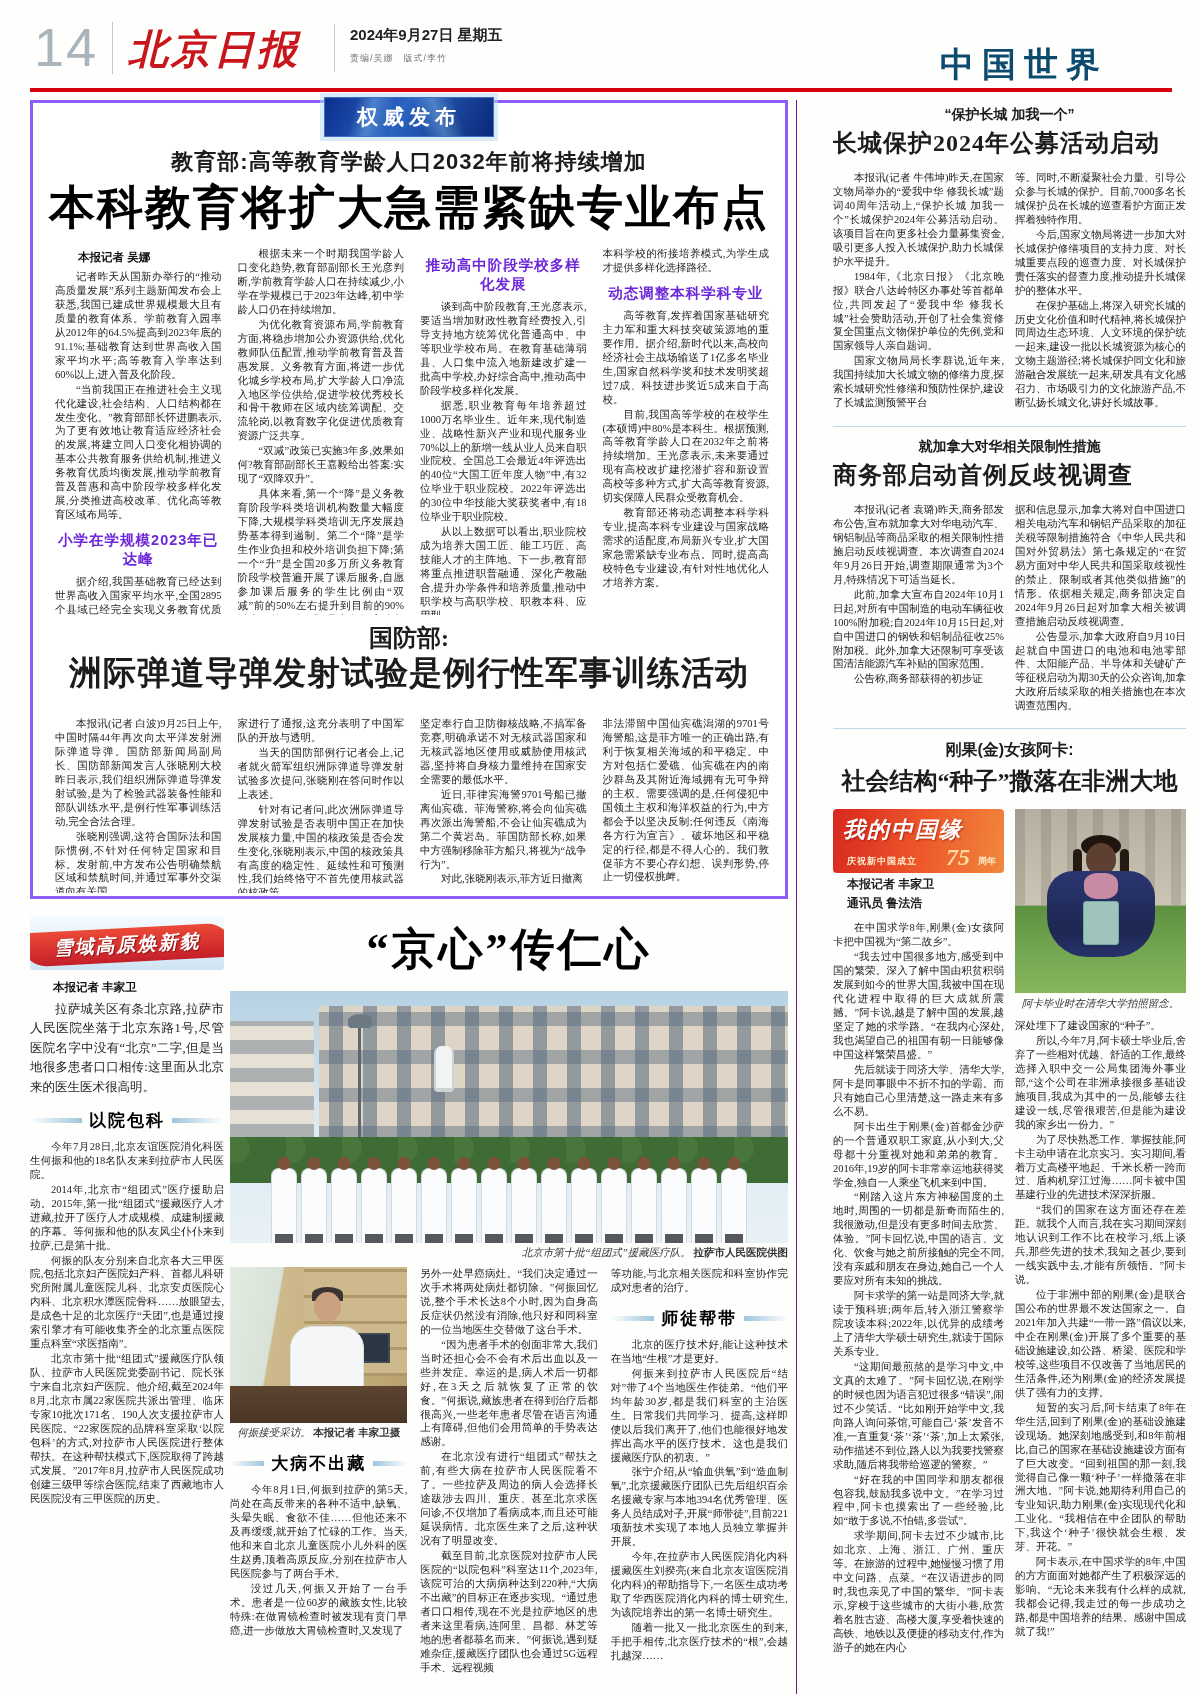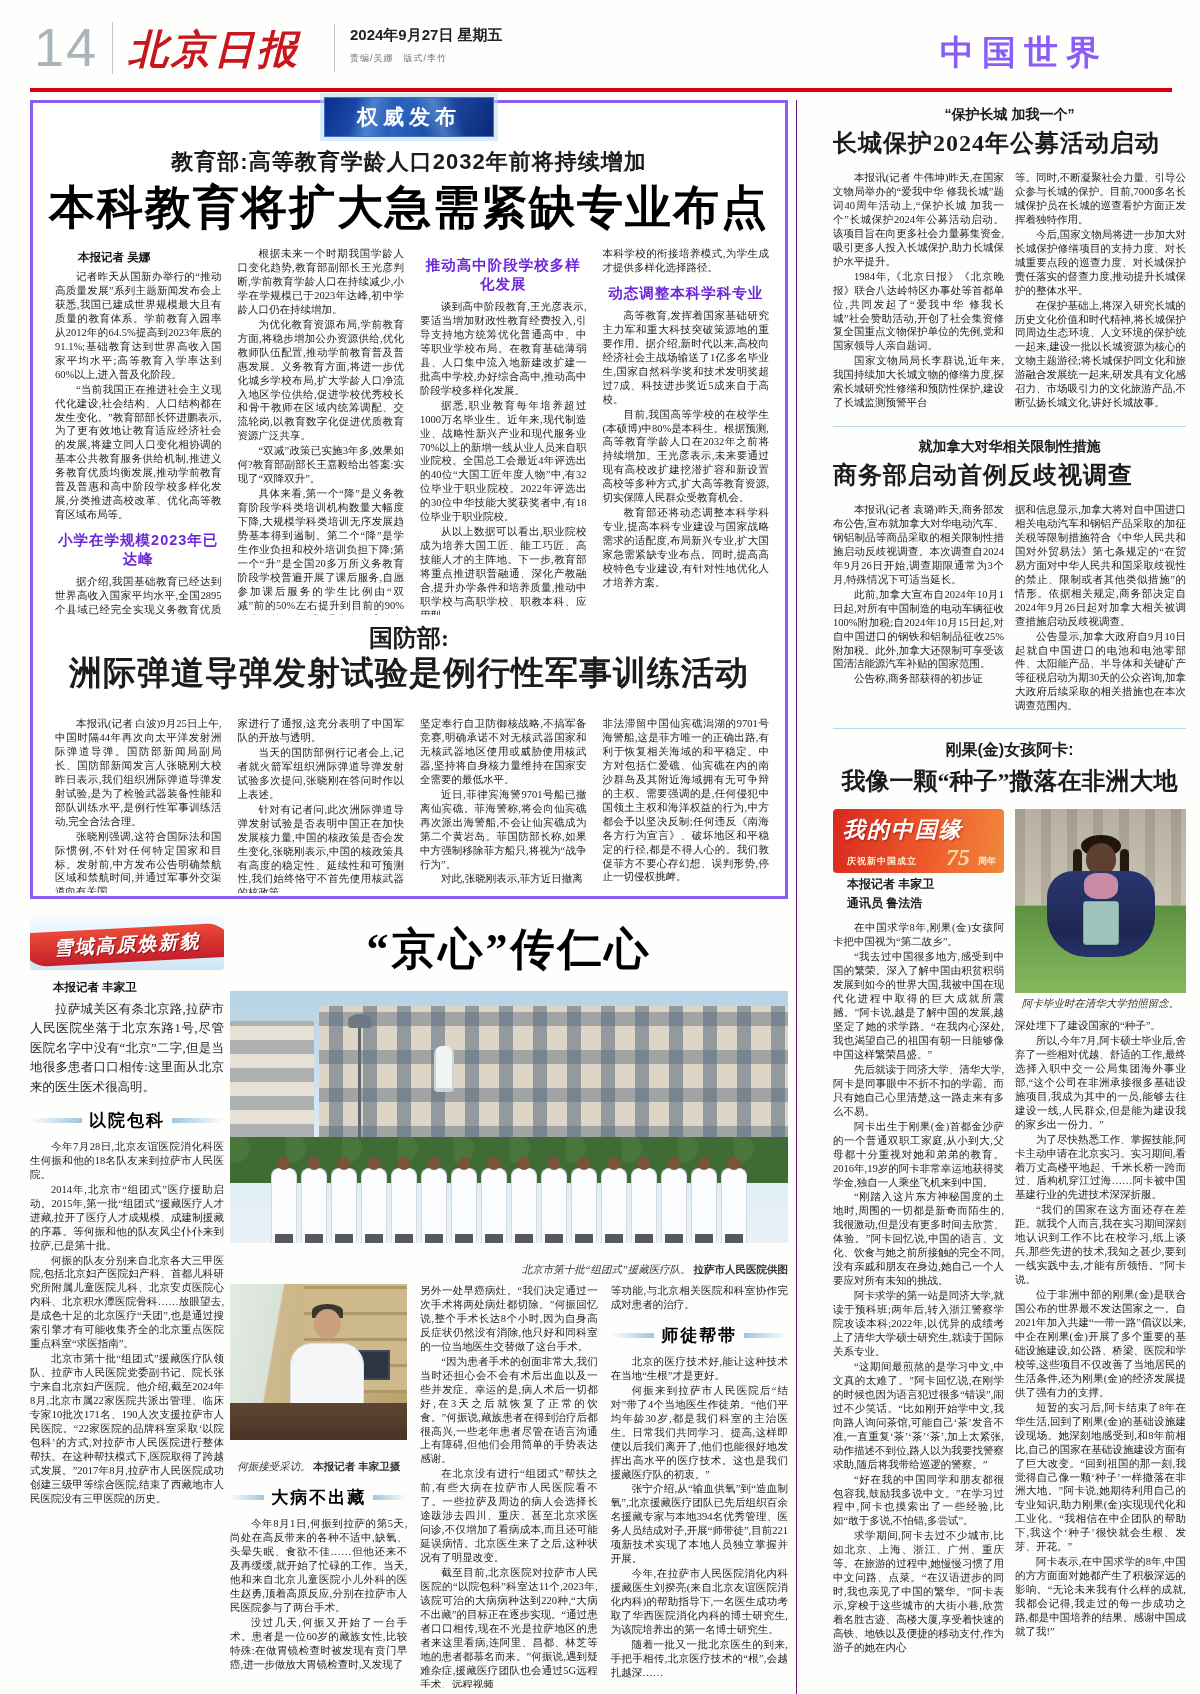--- a/index.html
+++ b/index.html
@@ -11,21 +11,21 @@
   }
   
   .hdr { position:absolute; left:34px; top:14px; width:1140px; height:66px; }
   .pagenum { position:absolute; left:0; top:2px; font:300 54px "Liberation Sans",sans-serif; color:#aab4bb; letter-spacing:2px;}
   .hdr-sep1 { position:absolute; left:78px; top:8px; width:1px; height:52px; background:#c2c7cb; }
   .masthead { position:absolute; left:94px; top:8px; font:bold italic 40px "Liberation Serif",serif; color:#c8161d; letter-spacing:3px; }
   .hdr-sep2 { position:absolute; left:300px; top:10px; width:1px; height:48px; background:#c2c7cb; }
   .dateblock { position:absolute; left:316px; top:12px; }
   .dateline { font:bold 15px "Liberation Sans",sans-serif; color:#222; }
   .editors { margin-top:7px; font:9px "Liberation Sans",sans-serif; color:#777; letter-spacing:1px; }
-  .section-title { position:absolute; right:66px; top:16px; font:bold 34px "Liberation Sans",sans-serif; color:#8b5cf6; letter-spacing:8px; }
+  .section-title { position:absolute; right:66px; top:28px; font:bold 34px "Liberation Sans",sans-serif; color:#0c4a6e; letter-spacing:8px; }
   .red-rule { position:absolute; left:30px; top:88px; width:1142px; height:4px; background:#d6000f; }
 
   
   .para { font-size:10.5px; line-height:1.33; text-align:justify; text-indent:2em; color:#222; margin-bottom:1px;}
   .para.noindent { text-indent:0; }
   .cols { display:flex; gap:16px; }
   .col { flex:1; overflow:hidden; }
   .byline { font:bold 11.5px "Liberation Sans",sans-serif; text-indent:2em; margin:3px 0 5px; color:#111; }
   .in-subhead { font:bold 14.5px "Liberation Sans",sans-serif; text-align:center; margin:9px 0 6px; color:#6d28d9; letter-spacing:1px;}
 
@@ -103,21 +103,21 @@
   .bldg-main { left:16%; top:6%; width:84%; height:58%; }
   .bldg-left { left:0; top:12%; width:15%; height:52%; background:#e7e0d4; background-image:repeating-linear-gradient(0deg, rgba(0,0,0,0) 0 14px, rgba(86,106,126,.4) 14px 28px);}
   .lamp { position:absolute; left:23%; top:14%; width:3px; height:46%; background:#5c676f; }
   .lamp::before { content:""; position:absolute; left:-10px; top:-12px; width:24px; height:14px; border-radius:50% 50% 20% 20%; background:#6d7982; }
   .statue { position:absolute; left:37%; top:22%; width:16px; height:42px; border-radius:6px 6px 2px 2px; background:#f2f4f3; box-shadow:0 2px 0 2px #cdd4d6; }
   .bushes { position:absolute; left:0; right:0; top:58%; height:18%; background:radial-gradient(circle at 10% 40%, #49763a 14px, transparent 15px) 0 0/56px 28px repeat-x, #3f6b35; }
   .docs-row { position:absolute; left:0; right:0; bottom:0; height:40%; display:flex; justify-content:center; align-items:flex-end; gap:4px; padding:0 10px; }
   .fig { position:relative; width:26px; height:74%; background:#fbfcfd; border:1px solid #d4dadf; border-bottom:none; border-radius:8px 8px 0 0; }
   .fig::before { content:""; position:absolute; left:50%; top:-12px; transform:translateX(-50%); width:13px; height:13px; border-radius:50%; background:#7c523a; }
   .fig::after { content:""; position:absolute; left:3px; bottom:0; right:3px; height:9px; background:#55585c; }
-  .bm-photo-caption { text-align:right; margin-top:20px; font-size:10.5px; color:#333; }
+  .bm-photo-caption { text-align:right; margin-top:3px; font-size:10.5px; color:#333; }
   .cap-kai { font-style:italic; font-family:"Liberation Serif",serif; }
   .cap-bold { font-weight:bold; font-family:"Liberation Sans",sans-serif; font-size:10.5px; }
   .bm-cols { display:flex; gap:13px; margin-top:7px; height:416px; }
   .bm-col { flex:1; overflow:hidden; }
   .hz-photo { position:relative; height:156px; overflow:hidden; margin-bottom:3px;
     background:linear-gradient(100deg,#e4ece2 0%,#d9e2d8 26%,#cdb98c 27%,#c2ab7a 70%,#b89f6e 100%); }
   .hz-shelf { position:absolute; right:0; top:0; width:58%; height:70%;
     background:repeating-linear-gradient(0deg, rgba(120,90,40,.35) 0 3px, rgba(0,0,0,0) 3px 26px), #cdb98c; }
   .hz-monitor { position:absolute; right:10%; top:42%; width:40px; height:30px; background:#2c3642; border:2px solid #3e4a57; }
   .hz-coat { position:absolute; left:34%; top:38%; width:74px; height:70px; border-radius:22px 22px 6px 6px; background:#f4f6f7; border:1px solid #dde2e6;}
@@ -259,21 +259,21 @@
               <p class="para">公告显示,加拿大政府自9月10日起就自中国进口的电池和电池零部件、太阳能产品、半导体和关键矿产等征税启动为期30天的公众咨询,加拿大政府后续采取的相关措施也在本次调查范围内。</p>
             </div>
         </div>
       </div>
     </div>
 
     <div class="sb-div"></div>
 
     <div>
       <div class="congo-kicker">刚果(金)女孩阿卡:</div>
-      <div class="congo-headline">我像一颗“种子”撒落在非洲大地</div>
+      <div class="congo-headline">社会结构“种子”撒落在非洲大地</div>
       <div class="congo-grid">
         <div class="congo-col">
           <div class="congo-banner">
             <span class="bt">我的中国缘</span>
             <span class="bs">庆祝新中国成立</span>
             <span class="bn">75</span>
             <span class="bz">周年</span>
           </div>
           <div class="congo-byline">
             <div>本报记者 丰家卫</div>
@@ -298,21 +298,21 @@
             <div class="ak-braid1"></div>
             <div class="ak-braid2"></div>
             <div class="ak-head"></div>
             <div class="ak-gown"></div>
             <div class="ak-scarf"></div>
             <div class="ak-book"></div>
           </div>
           <div class="photo-caption">阿卡毕业时在清华大学拍照留念。</div>
           <p class="para noindent lead">深处埋下了建设国家的“种子”。</p>
           <div>
-              <p class="para">所以,今年7月,阿卡硕士毕业后,舍弃了一些相对优越、舒适的工作,最终选择入职中交一公局集团海外事业部,“这个公司在非洲承接很多基础设施项目,我成为其中的一员,能够去往建设一线,人民群众,但是能为建设我的家乡出一份力。”</p>
+              <p class="para">所以,今年7月,阿卡硕士毕业后,舍弃了一些相对优越、舒适的工作,最终选择入职中交一公局集团海外事业部,“这个公司在非洲承接很多基础设施项目,我成为其中的一员,能够去往建设一线,尽管很艰苦,但是能为建设我的家乡出一份力。”</p>
               <p class="para">为了尽快熟悉工作、掌握技能,阿卡主动申请在北京实习。实习期间,看着万丈高楼平地起、千米长桥一跨而过、盾构机穿江过海……阿卡被中国基建行业的先进技术深深折服。</p>
               <p class="para">“我们的国家在这方面还存在差距。就我个人而言,我在实习期间深刻地认识到工作不比在校学习,纸上谈兵,那些先进的技术,我知之甚少,要到一线实践中去,才能有所领悟。”阿卡说。</p>
               <p class="para">位于非洲中部的刚果(金)是联合国公布的世界最不发达国家之一。自2021年加入共建“一带一路”倡议以来,中企在刚果(金)开展了多个重要的基础设施建设,如公路、桥梁、医院和学校等,这些项目不仅改善了当地居民的生活条件,还为刚果(金)的经济发展提供了强有力的支撑。</p>
               <p class="para">短暂的实习后,阿卡结束了8年在华生活,回到了刚果(金)的基础设施建设现场。她深刻地感受到,和8年前相比,自己的国家在基础设施建设方面有了巨大改变。“回到祖国的那一刻,我觉得自己像一颗‘种子’一样撒落在非洲大地。”阿卡说,她期待利用自己的专业知识,助力刚果(金)实现现代化和工业化。“我相信在中企团队的帮助下,我这个‘种子’很快就会生根、发芽、开花。”</p>
               <p class="para">阿卡表示,在中国求学的8年,中国的方方面面对她都产生了积极深远的影响。“无论未来我有什么样的成就,我都会记得,我走过的每一步成功之路,都是中国培养的结果。感谢中国成就了我!”</p>
             </div>
         </div>
       </div>
     </div>
   </div>

